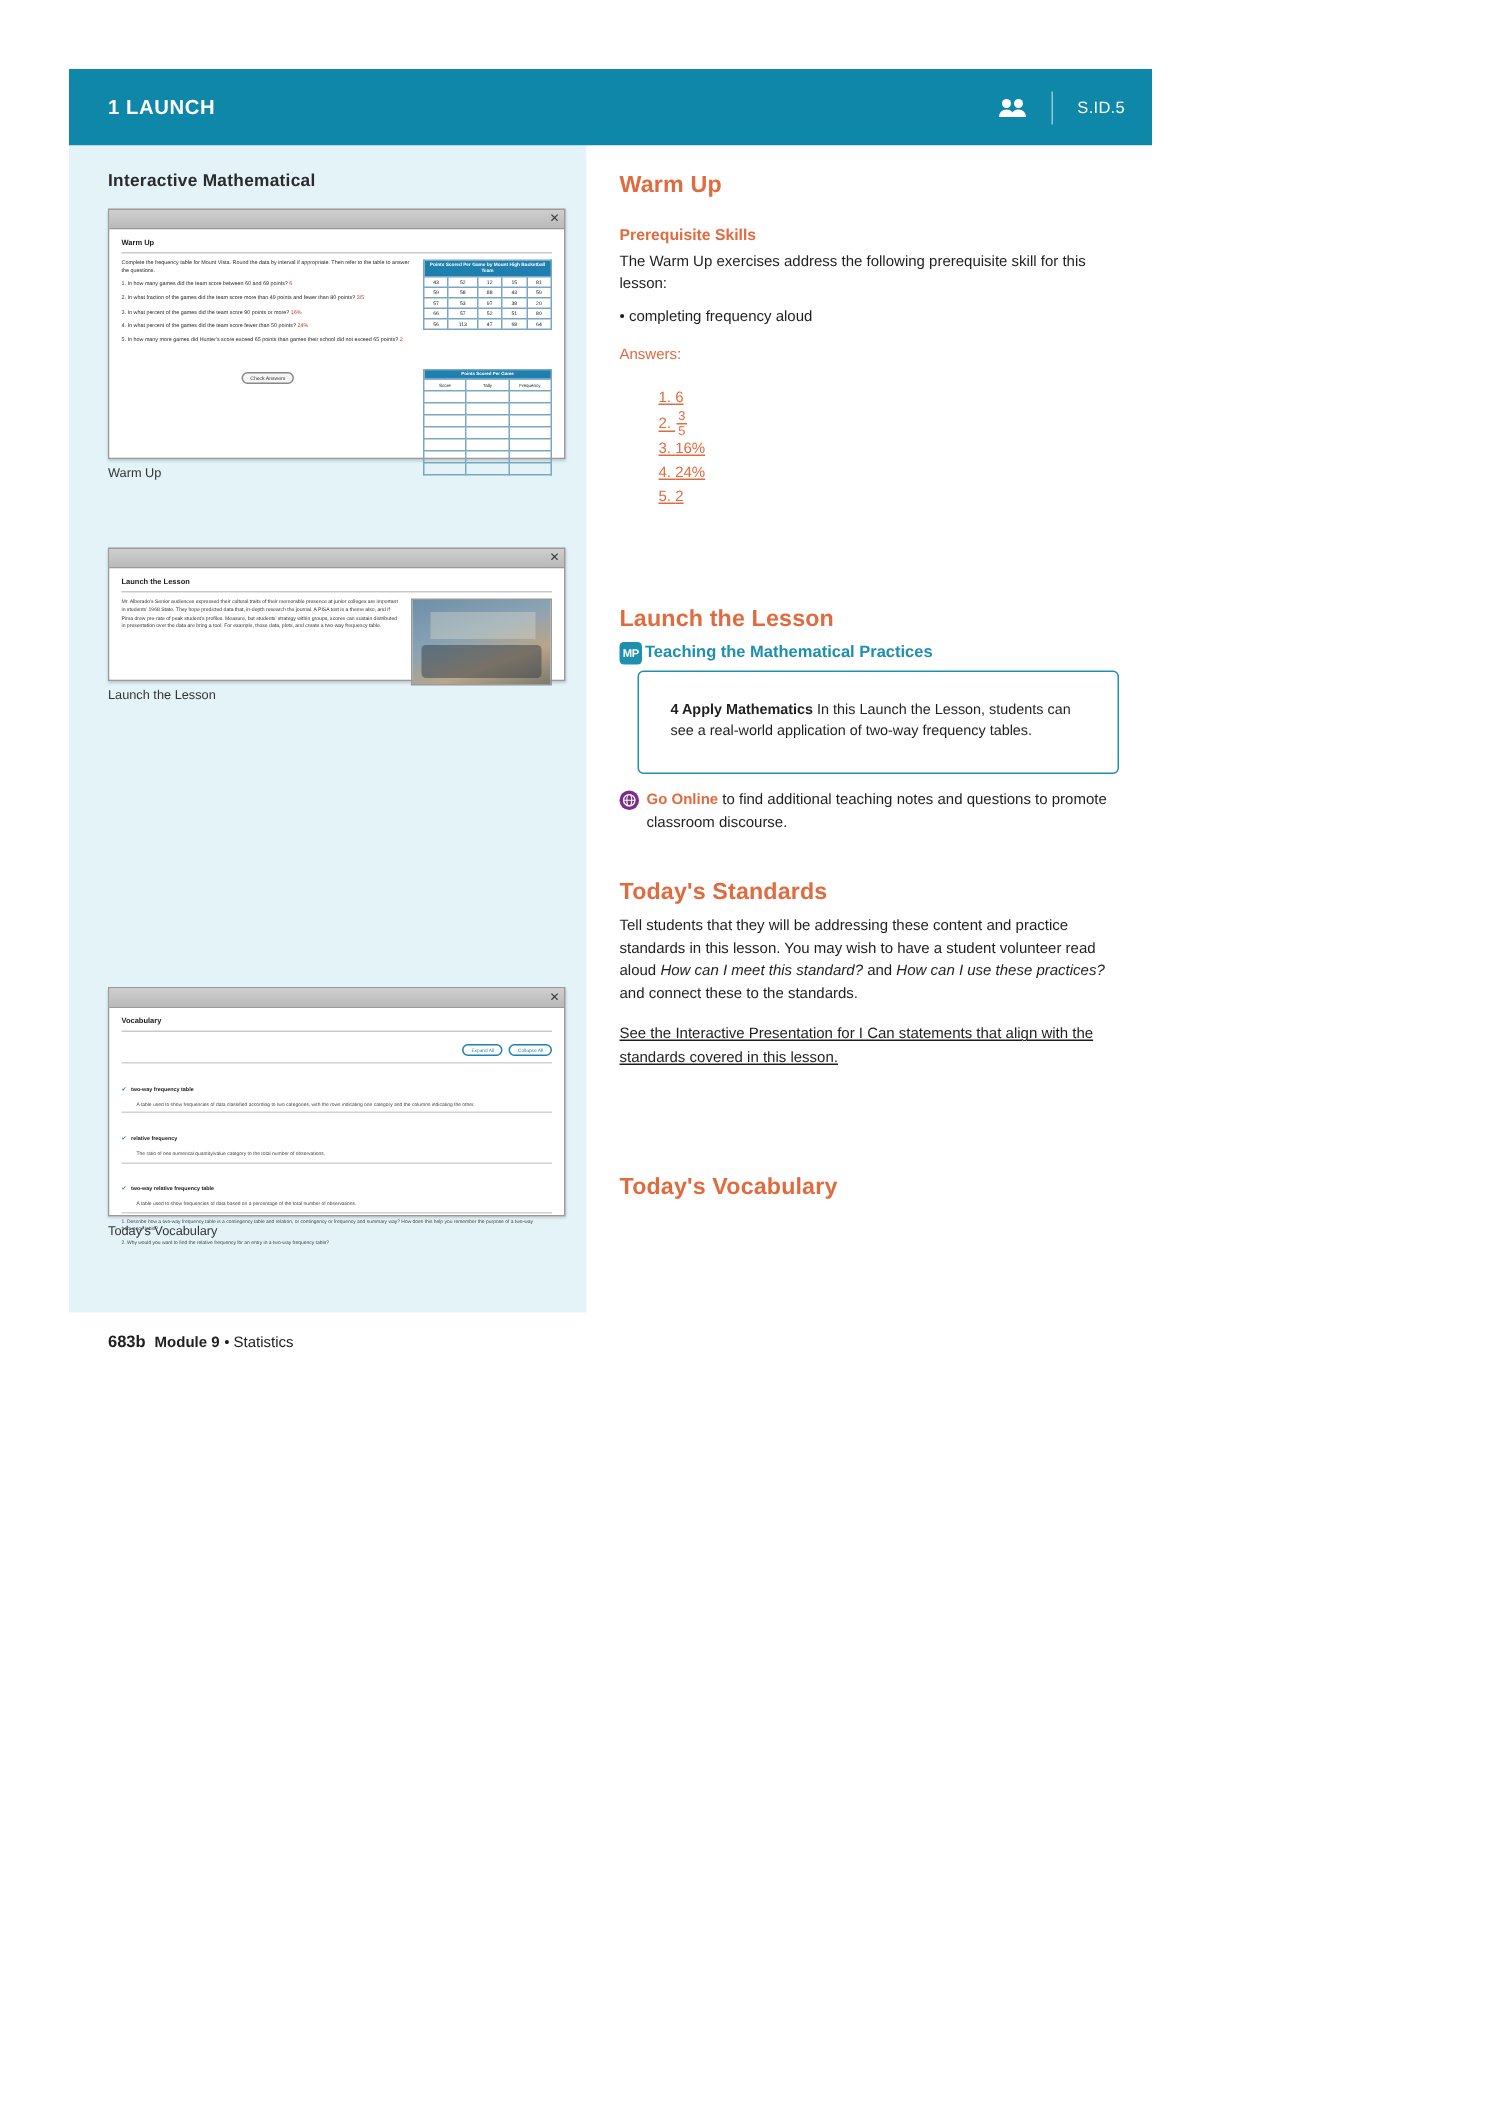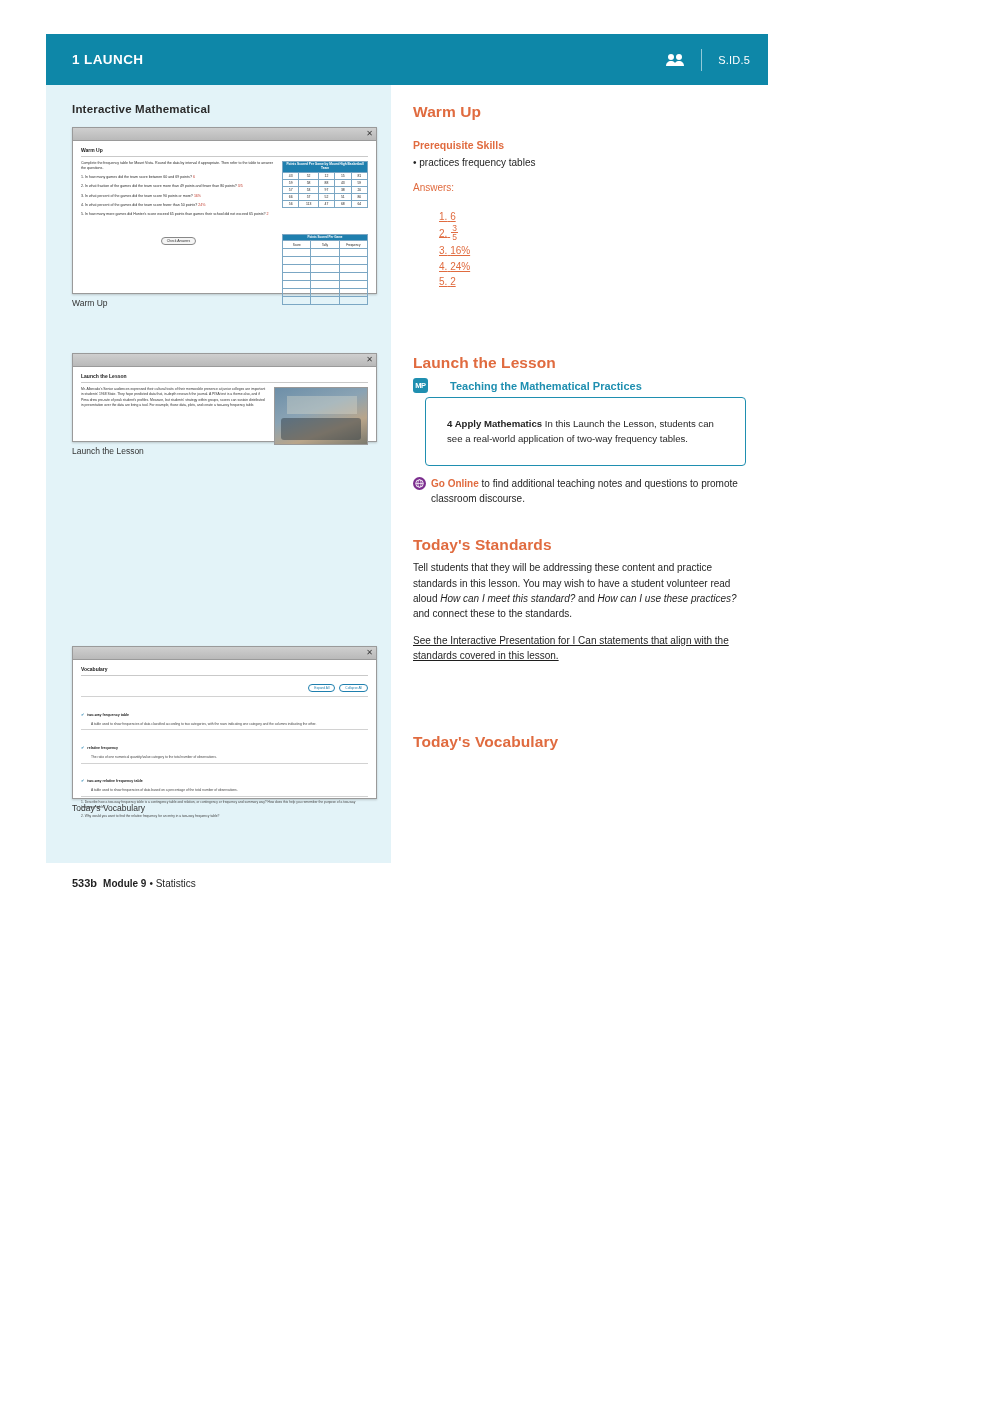--- a/index.html
+++ b/index.html
@@ -11,21 +11,21 @@
     width: 992px;
     height: 1403px;
     font-family: "Liberation Sans", sans-serif;
     position: relative;
     overflow: hidden;
   }
 
   .page {
     position: absolute;
     left: 46px;
-    top: 34px;
+    top: 46px;
     width: 722px;
   }
 
   
   .header-bar {
     background: #0e87a8;
     height: 51px;
     display: flex;
     align-items: center;
     justify-content: space-between;
@@ -242,21 +242,21 @@
     position: relative;
     top: -1px;
   }
   .frac .num { border-bottom: 1px solid #e06b3f; padding: 0 1px; }
   .frac .den { padding: 0 1px; }
 
   
   .mp-row {
     display: flex;
     align-items: center;
-    gap: 22px;
+    gap: 2px;
     margin: 2px 0 4px 0;
   }
   .mp-badge {
     width: 15px; height: 15px;
     border-radius: 3px;
     background: #1f8fb0;
     color: #fff;
     font-size: 7.5px;
     font-weight: bold;
     display: flex;
@@ -535,21 +535,22 @@
         </div>
         <div class="thumb-caption">Today's Vocabulary</div>
       </div>
 
     </div>
 
     <div class="col-right">
 
       <h2 class="h-orange">Warm Up</h2>
       <div class="sub-orange">Prerequisite Skills</div>
-      <p class="bullet-text">• practices frequency tables</p>
+      <p class="body-text">The Warm Up exercises address the following prerequisite skill for this lesson:</p>
+      <p class="bullet-text">• completing frequency aloud</p>
       <div class="answers-label">Answers:</div>
       <ul class="answers-list">
         <li>
           <span>1.</span>
           <span>6</span>
         </li>
         <li>
           <span>2.</span>
           <span class="frac">
             <span class="num">3</span>
@@ -595,16 +596,16 @@
       <h2 class="h-orange spaced" style="margin-top:30px;">Today's Standards</h2>
       <p class="body-text"><span>Tell students that they will be addressing these content and practice standards in this lesson. You may wish to have a student volunteer read aloud </span><span class="ital">How can I meet this standard?</span><span> and </span><span class="ital">How can I use these practices?</span><span> and connect these to the standards.</span></p>
       <p class="body-text" style="margin-top:12px;text-decoration:underline;">See the Interactive Presentation for I Can statements that align with the standards covered in this lesson.</p>
 
       <h2 class="h-orange spaced" style="margin-top:70px;">Today's Vocabulary</h2>
 
     </div>
   </div>
 
   <div class="footer">
-    <span class="pg">533b</span><span class="mod">Module 9</span><span class="sect">• Statistics</span>
+    <span class="pg">683b</span><span class="mod">Module 9</span><span class="sect">• Statistics</span>
   </div>
 
 </div>
 
 </body></html>

